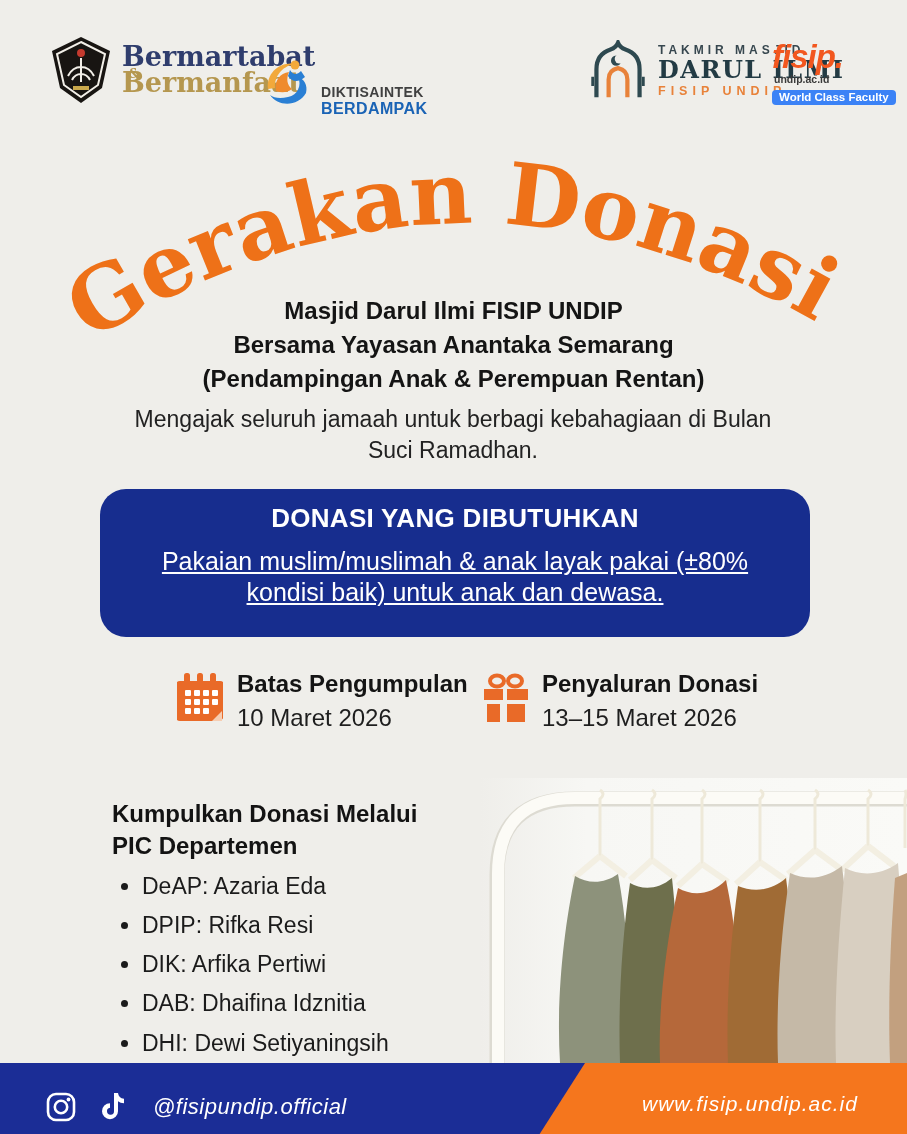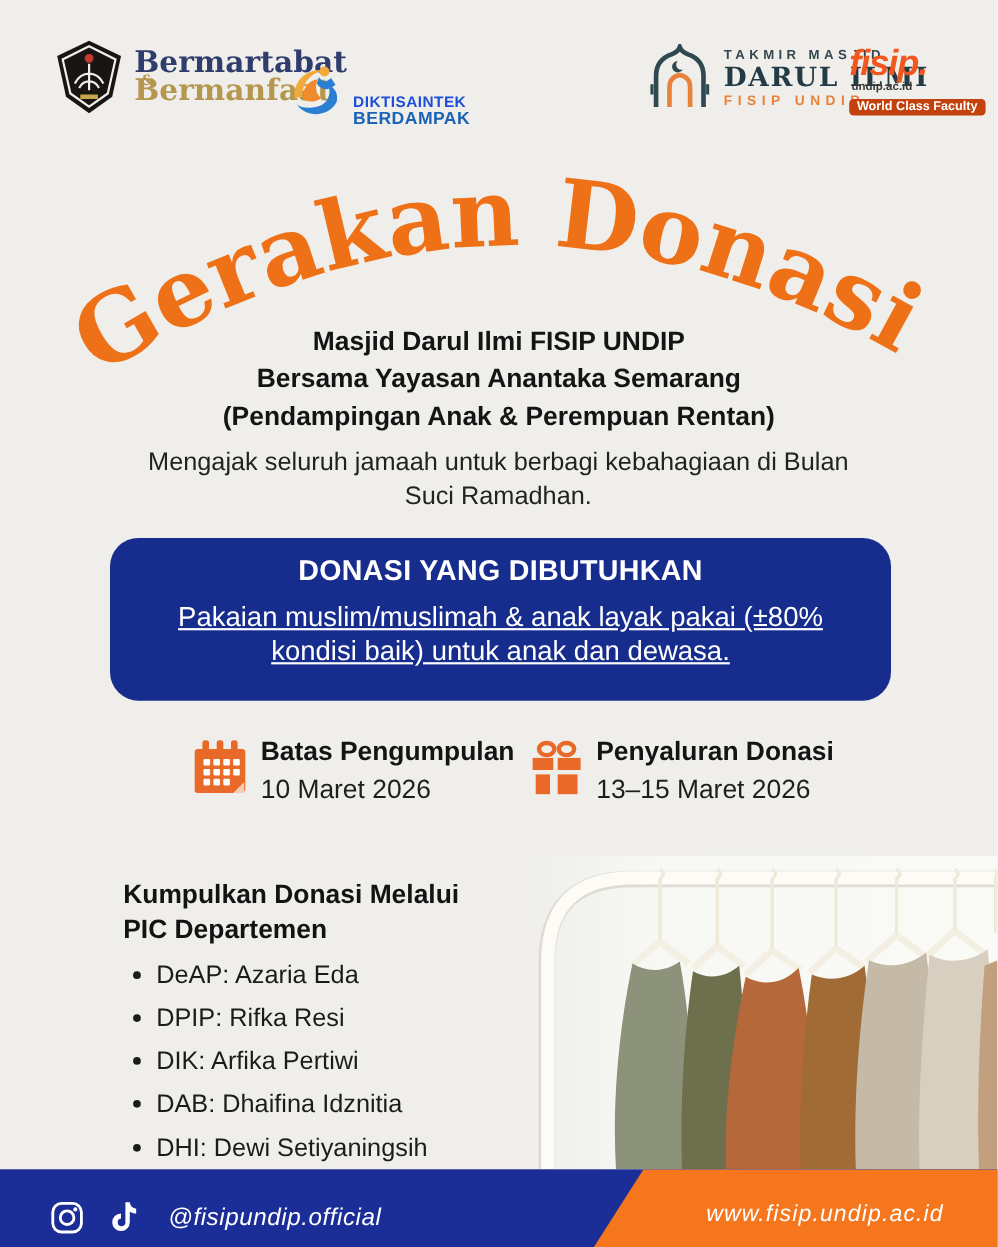--- a/index.html
+++ b/index.html
@@ -9,32 +9,32 @@
   }
   
   .hdr-undip-logo{position:absolute;left:50px;top:36px;}
   .hdr-tagline{position:absolute;left:122px;top:44px;font-family:"DejaVu Serif",serif;
     font-weight:bold;font-size:27px;line-height:0.98;}
   .hdr-tagline .t1{color:#2f3d6d;}
   .hdr-tagline .t2{color:#b5974f;}
   .hdr-tagline .amp{position:absolute;left:6px;top:24px;color:#b5974f;font-size:13px;}
   .dikti{position:absolute;left:262px;top:44px;display:flex;align-items:center;gap:9px;}
   .dikti-text{font-weight:bold;line-height:1.15;letter-spacing:.4px;}
-  .dikti-text .d1{color:#1d4ed8;font-size:14px;margin-top:40px;}
+  .dikti-text .d1{color:#404040;font-size:14px;margin-top:40px;}
   .dikti-text .d2{color:#1a63b5;font-size:16px;}
   .takmir{position:absolute;left:588px;top:40px;display:flex;align-items:center;gap:10px;}
   .takmir-text{line-height:1.12;}
   .takmir-text .m1{font-size:12px;font-weight:bold;letter-spacing:4px;color:#37474f;}
   .takmir-text .m2{font-family:"DejaVu Serif",serif;font-size:24px;font-weight:bold;
     letter-spacing:1.5px;color:#233b44;}
   .takmir-text .m3{font-size:12.5px;font-weight:bold;letter-spacing:5px;color:#e8823a;}
   .fisip-logo{position:absolute;left:772px;top:40px;width:130px;text-align:left;line-height:1;}
   .fisip-logo .f1{font-size:33px;font-weight:bold;font-style:italic;color:#f2571f;letter-spacing:-1px;}
   .fisip-logo .f2{font-size:10.5px;font-weight:bold;color:#3a3a3a;margin:1px 0 3px 2px;}
-  .fisip-logo .f3{display:inline-block;background:#c2410c;color:#fff;font-size:11.5px;
+  .fisip-logo .f3{display:inline-block;background:#3b82f6;color:#fff;font-size:11.5px;
     font-weight:bold;padding:2px 7px;border-radius:4px;}
   
   .title-arc{position:absolute;left:68px;top:146px;}
   
   .intro-bold{position:absolute;left:0;top:294px;width:907px;text-align:center;
     font-weight:bold;font-size:24px;line-height:1.42;color:#141414;}
   .intro-par{position:absolute;left:113px;top:404px;width:680px;text-align:center;
     font-size:23px;line-height:1.33;color:#222;}
   
   .donate-box{position:absolute;left:100px;top:489px;width:710px;height:148px;

